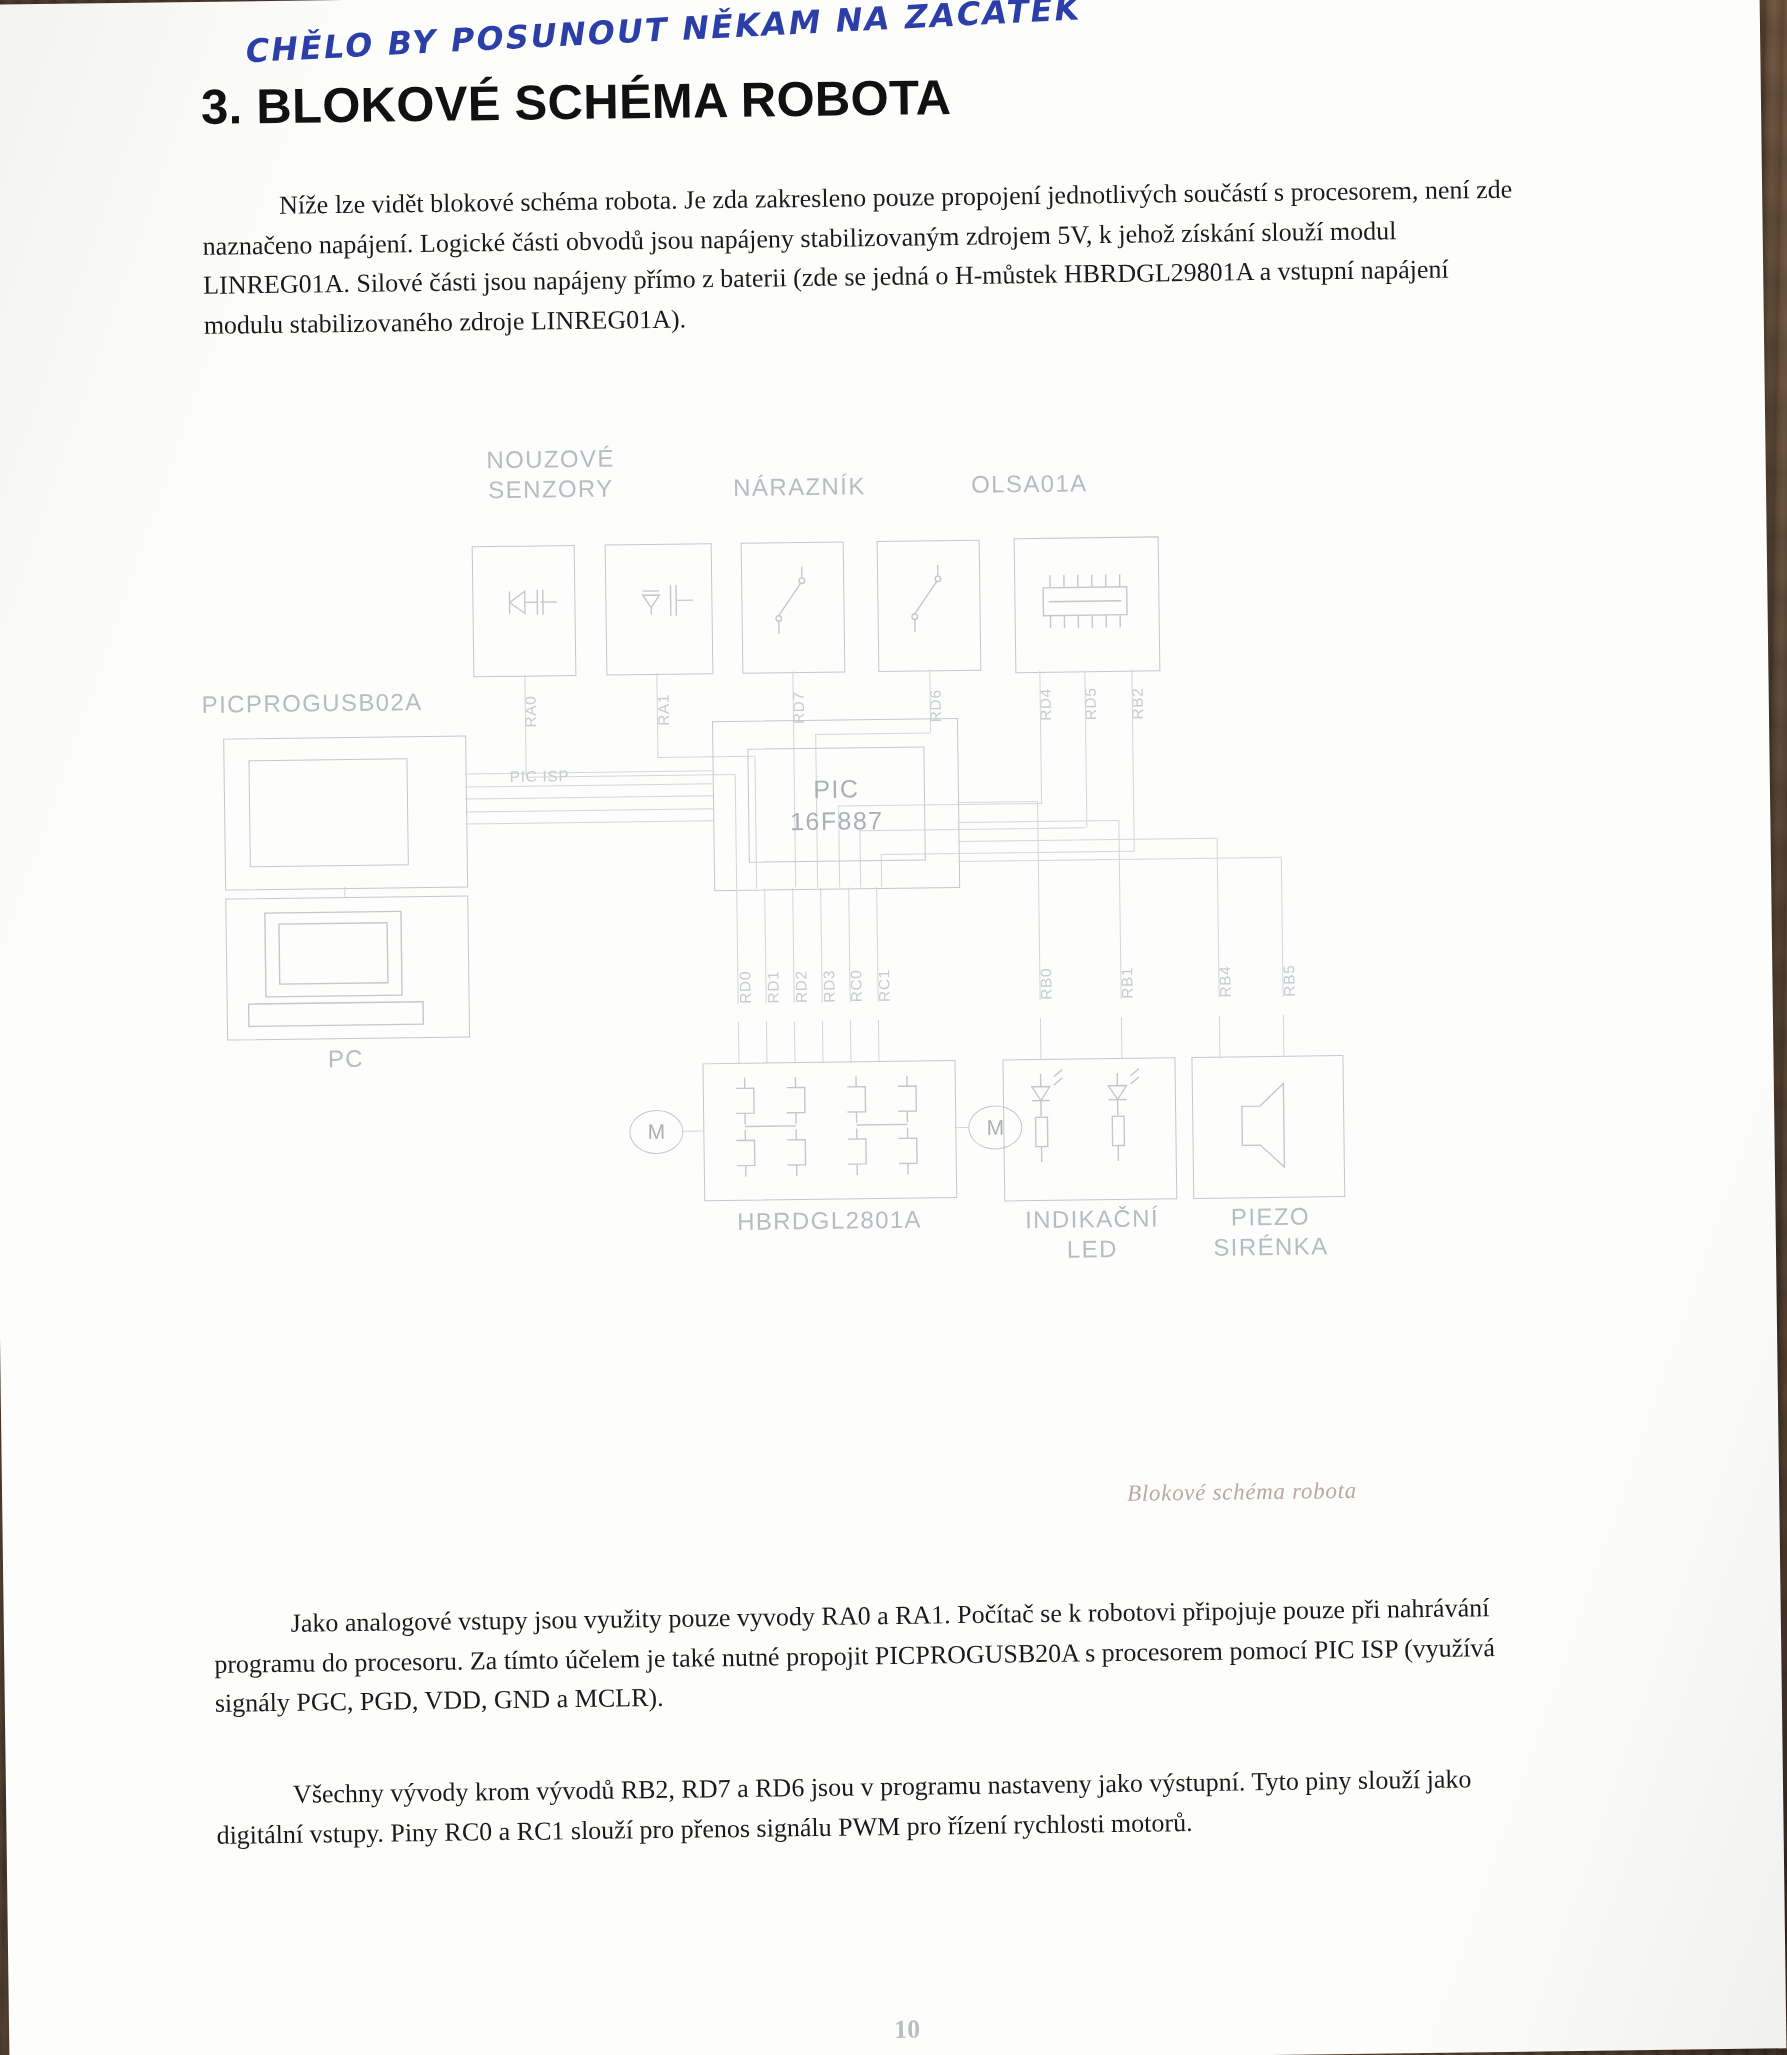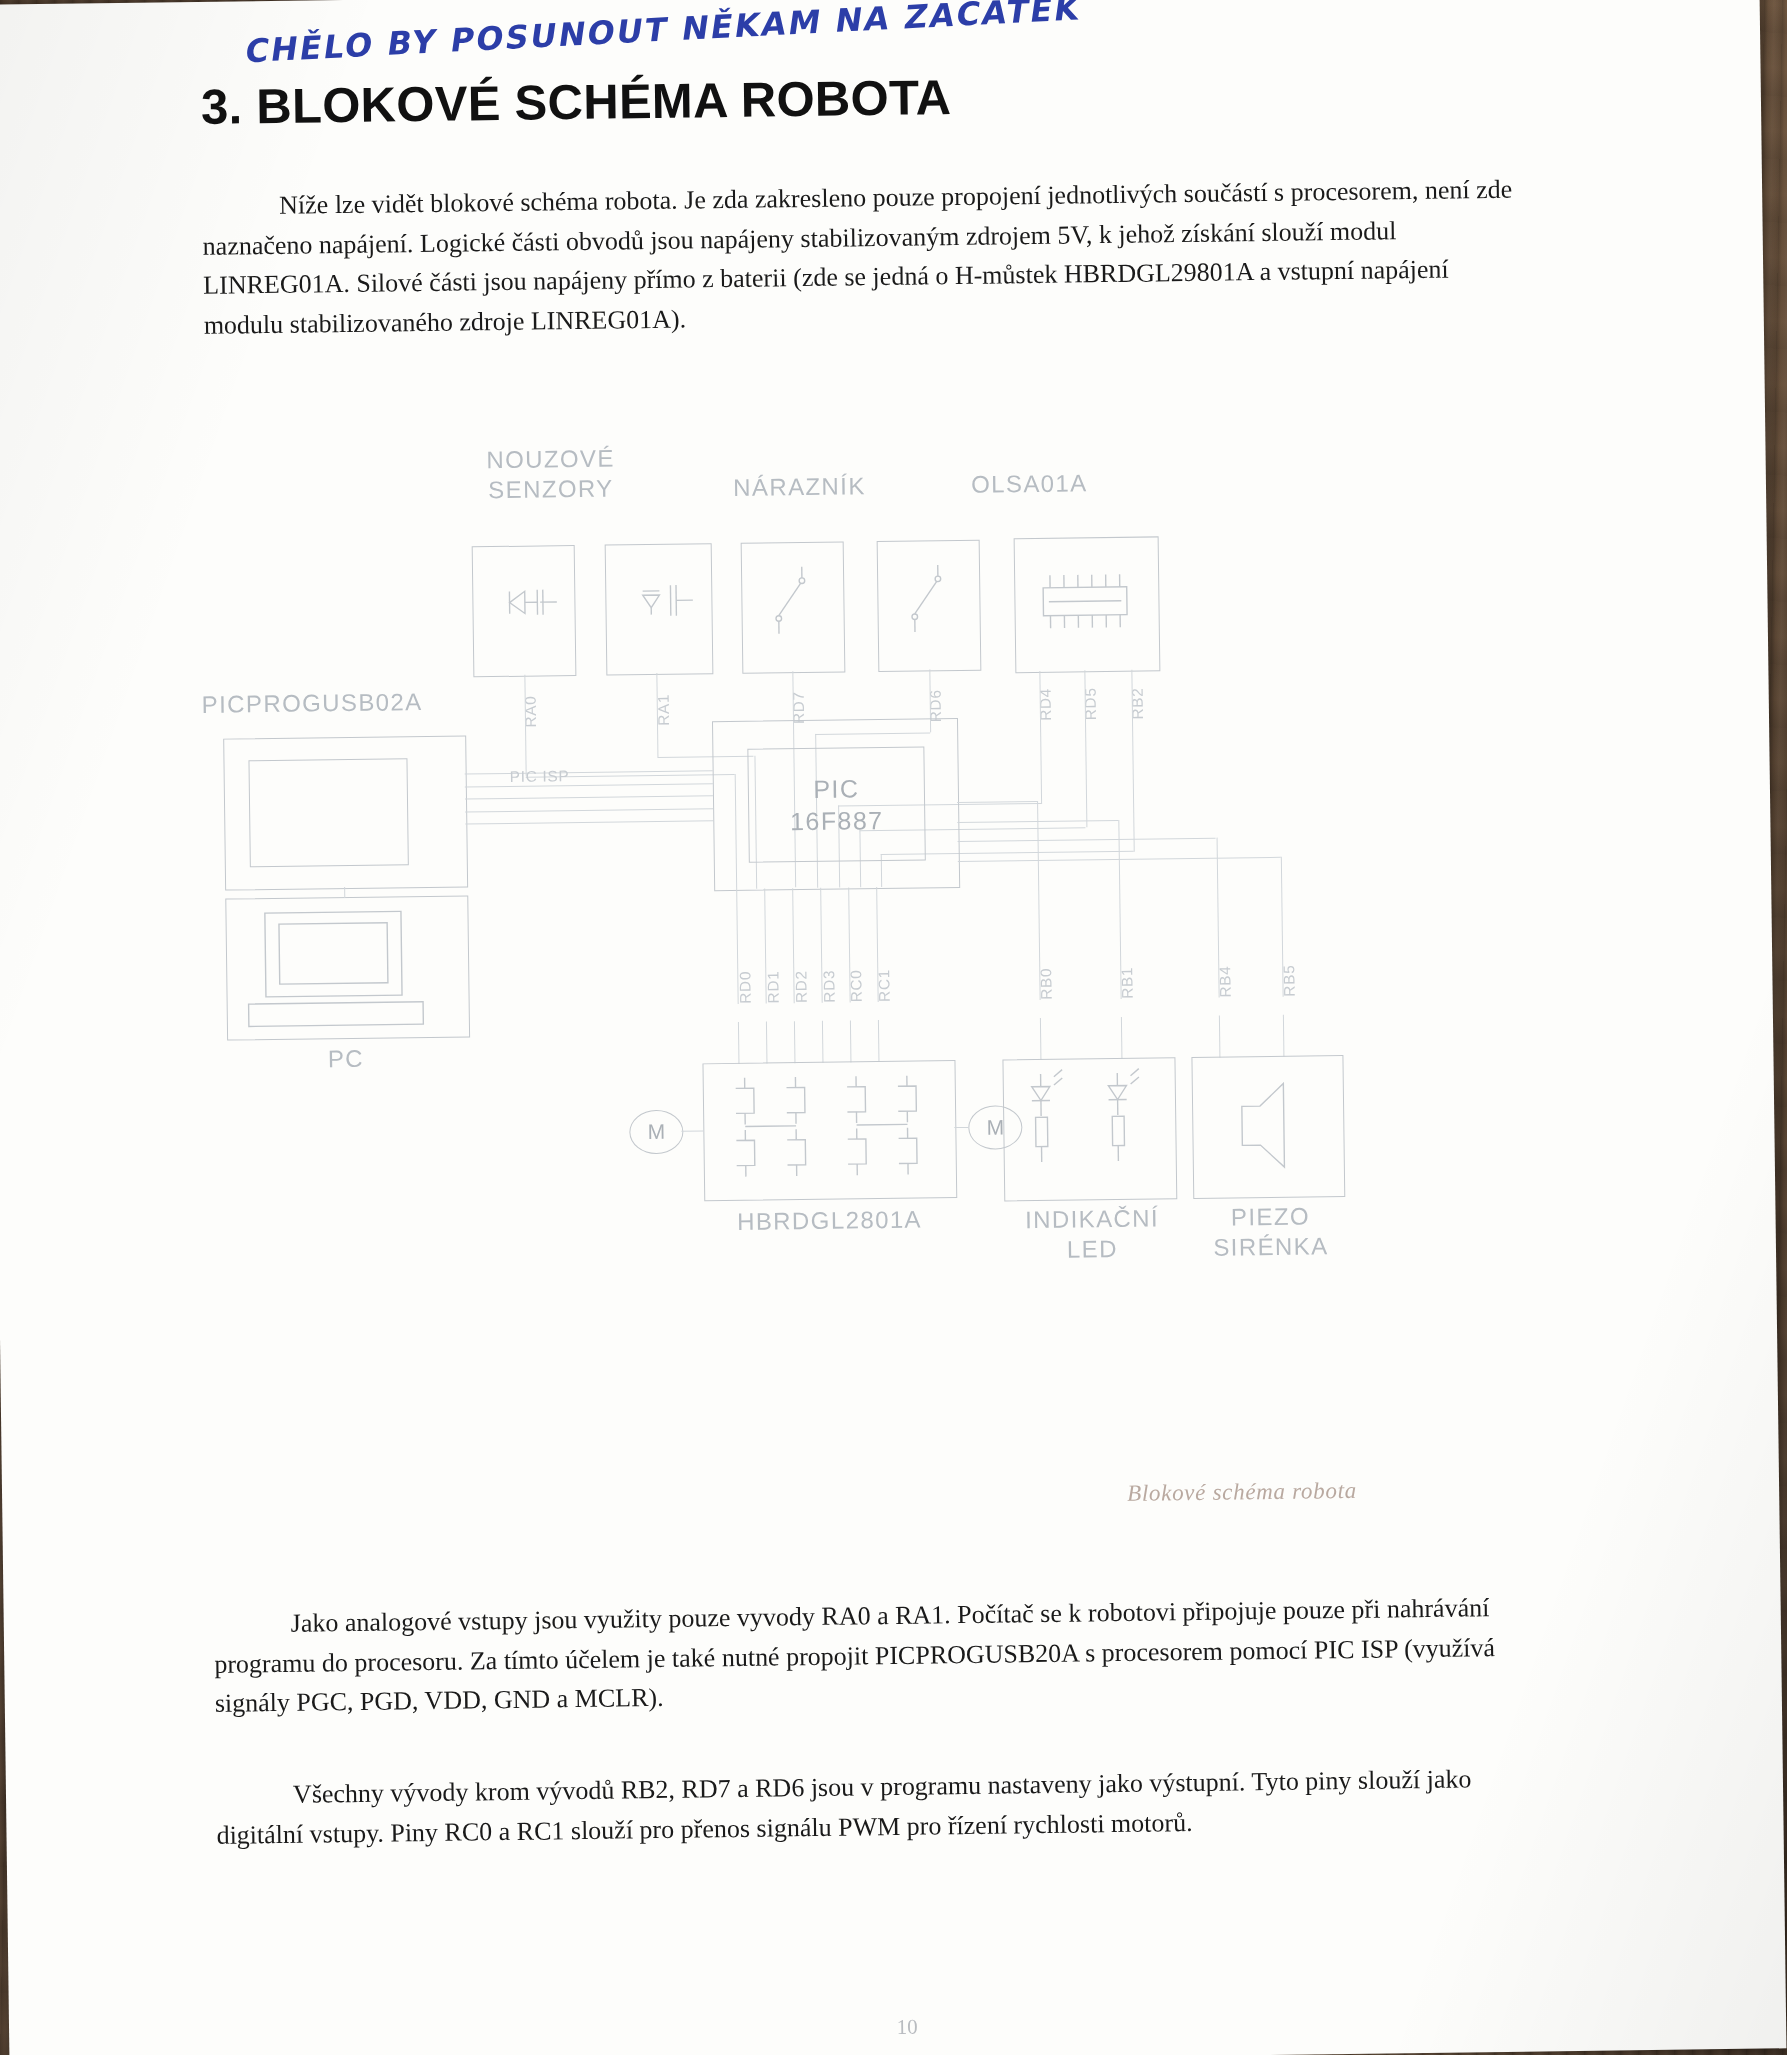--- a/index.html
+++ b/index.html
@@ -145,21 +145,21 @@
     font-family:"Liberation Serif", serif;
     font-style:italic;
     font-size:23px;
     color:#b9a9a0;
     letter-spacing:0.7px;
   }
   .pagenum{
     position:absolute;
     left:50%; top:2022px;
     transform:translateX(-50%);
-    font-size:21px; color:#b9bcc0;
+    font-size:26px; color:#b9bcc0;font-weight:bold;
   }
 </style>
 </head>
 <body>
 
 <div class="desk"></div>
 
 <div class="page">
   <div class="content">
 

